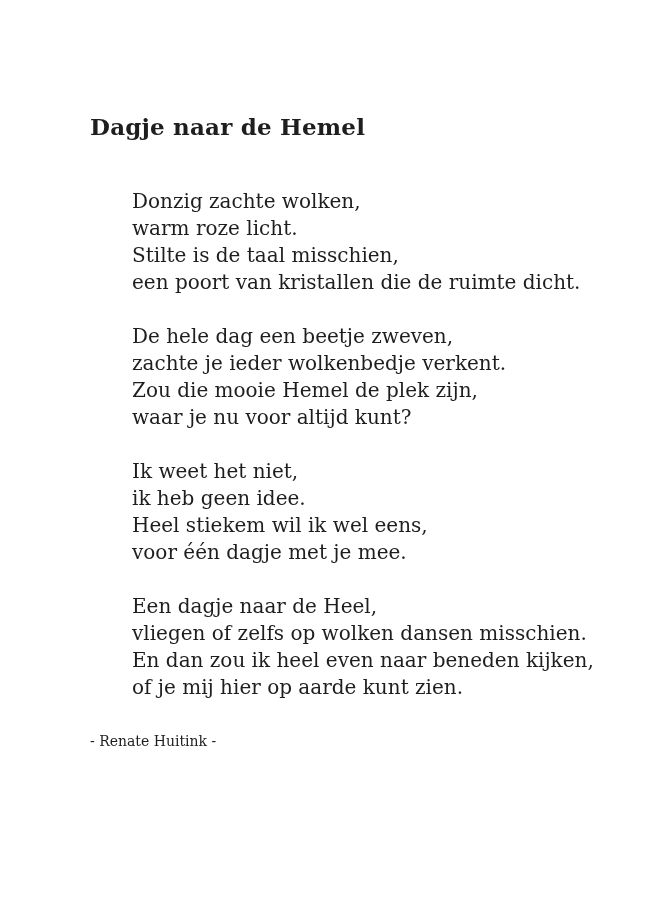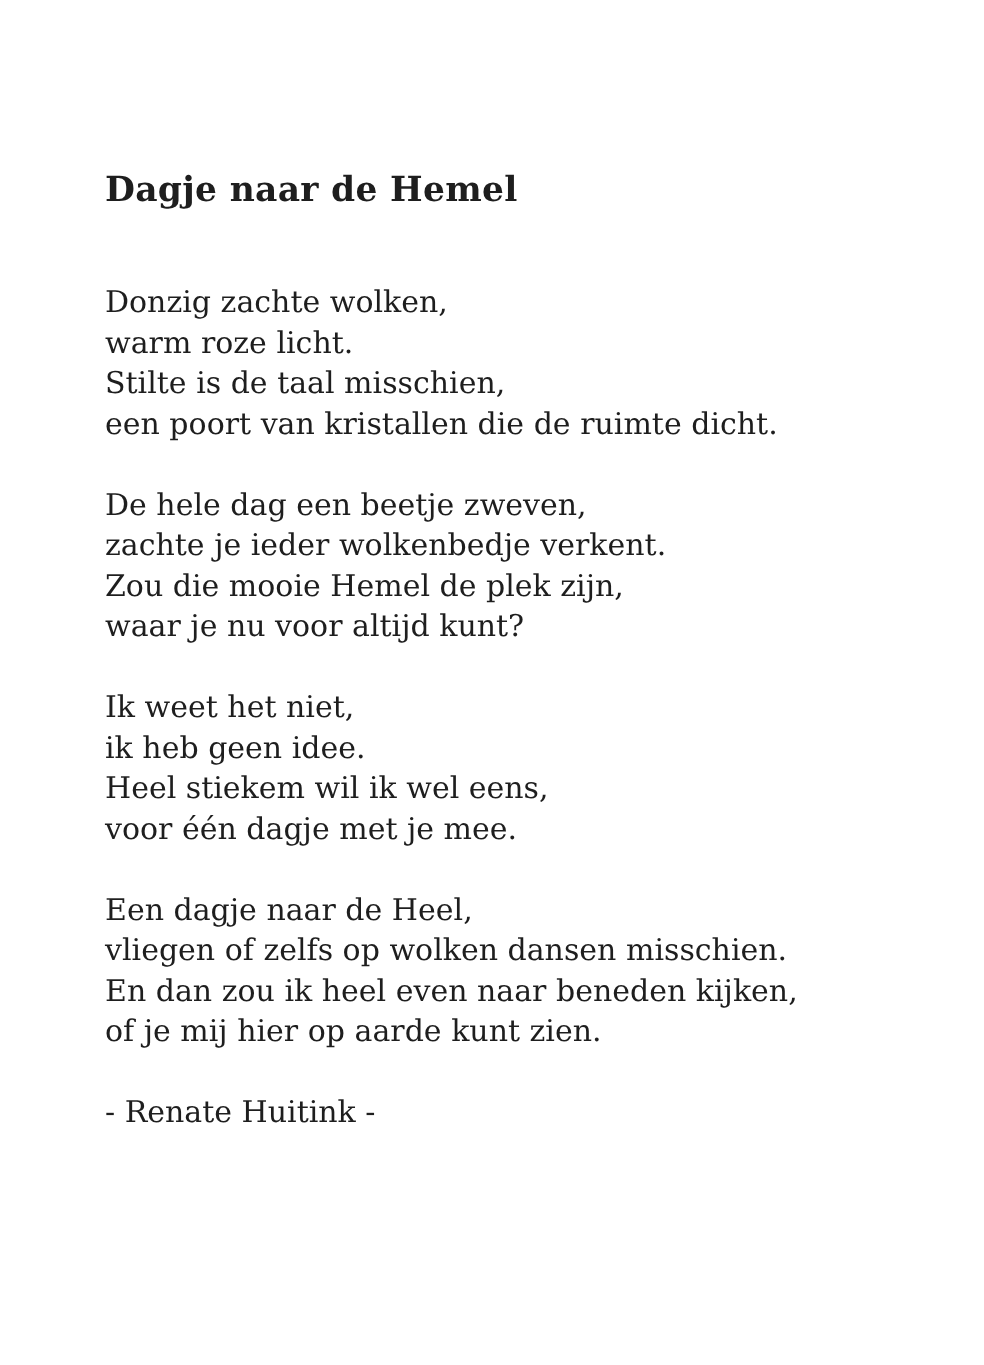--- a/index.html
+++ b/index.html
@@ -6,43 +6,44 @@
     margin: 0;
     padding: 0;
     background: #ffffff;
   }
   .page {
     position: relative;
     width: 656px;
     height: 910px;
     background: #ffffff;
     box-sizing: border-box;
-    padding: 112px 60px 0 70px;
+    padding: 112px 60px 0 90px;
     font-family: "DejaVu Serif", serif;
     color: #1e1e1e;
     overflow: hidden;
   }
   .poem-title {
     font-size: 23px;
     font-weight: bold;
     line-height: 29px;
     margin: 0 0 47px 0;
     letter-spacing: 0.2px;
   }
   .stanza {
     margin: 0 0 27px 0;
   }
   .poem-line {
     font-size: 20px;
     line-height: 27px;
     white-space: nowrap;
+    margin-left: 42px;
   }
   .poem-author {
     margin-top: 27px;
-    font-size: 20px;
+    font-size: 14px;
     line-height: 27px;
   }
 </style>
 </head>
 <body>
 
 <div class="page">
 
   <h1 class="poem-title">Dagje naar de Hemel</h1>
 

